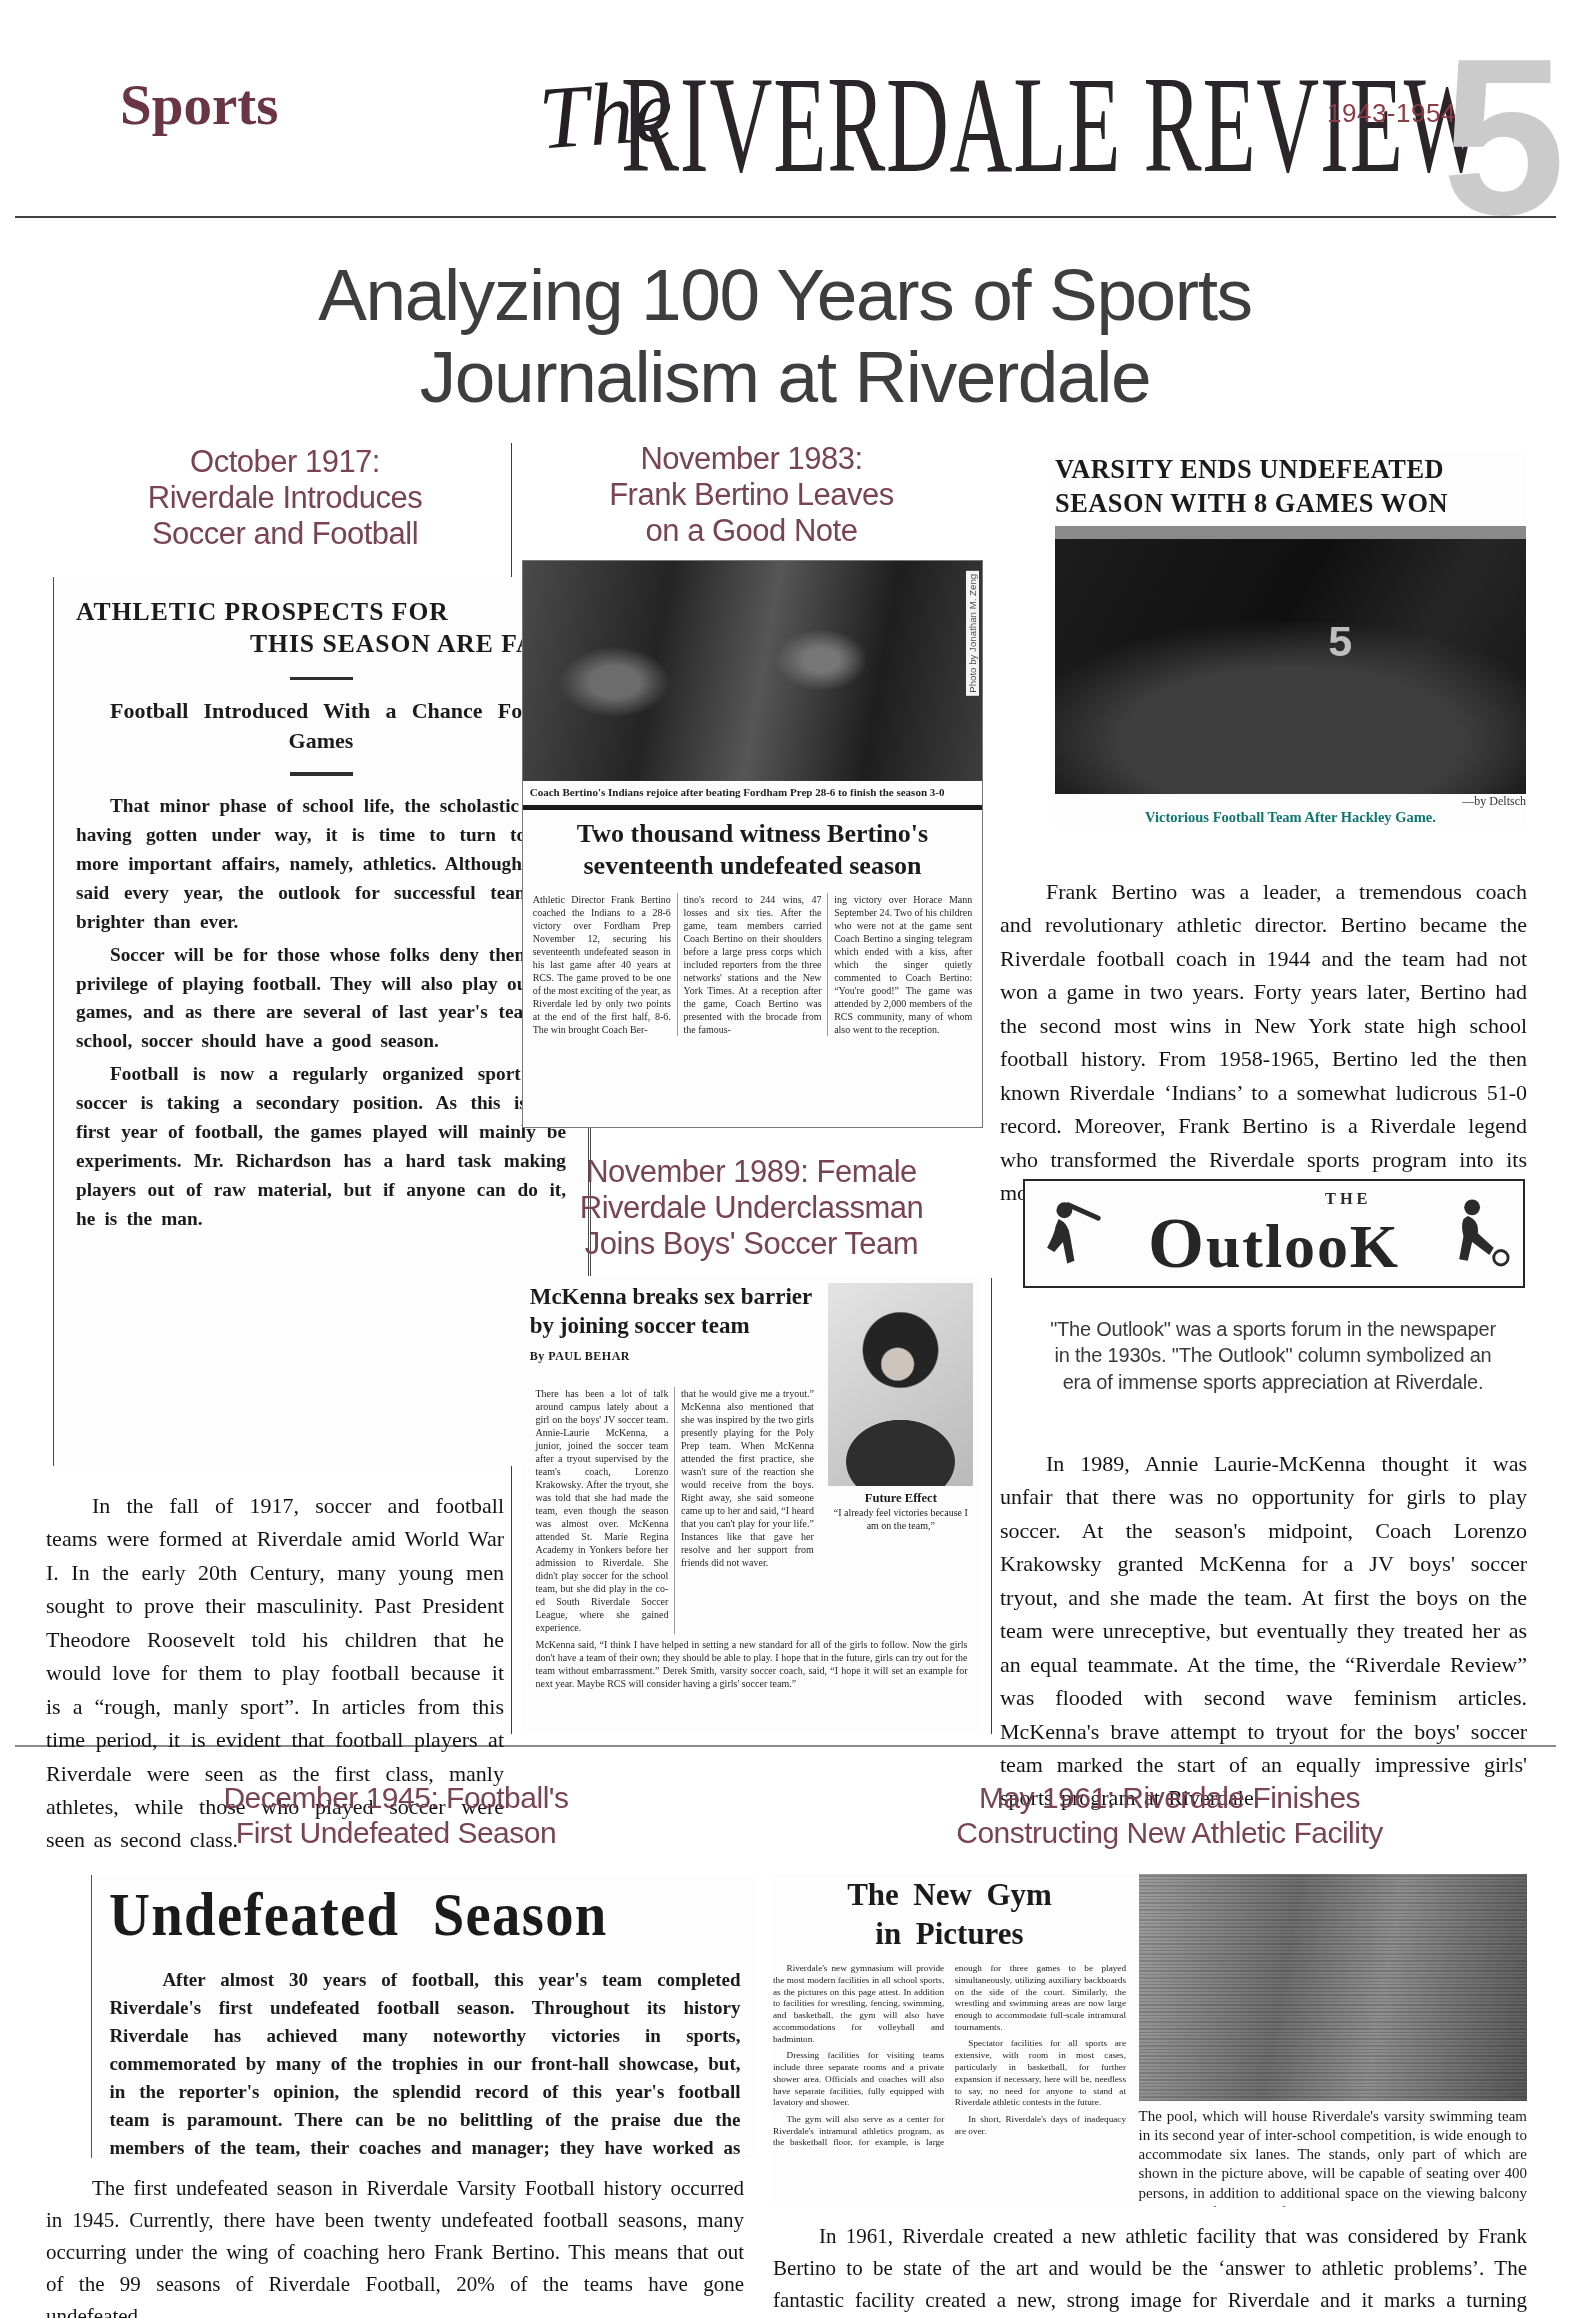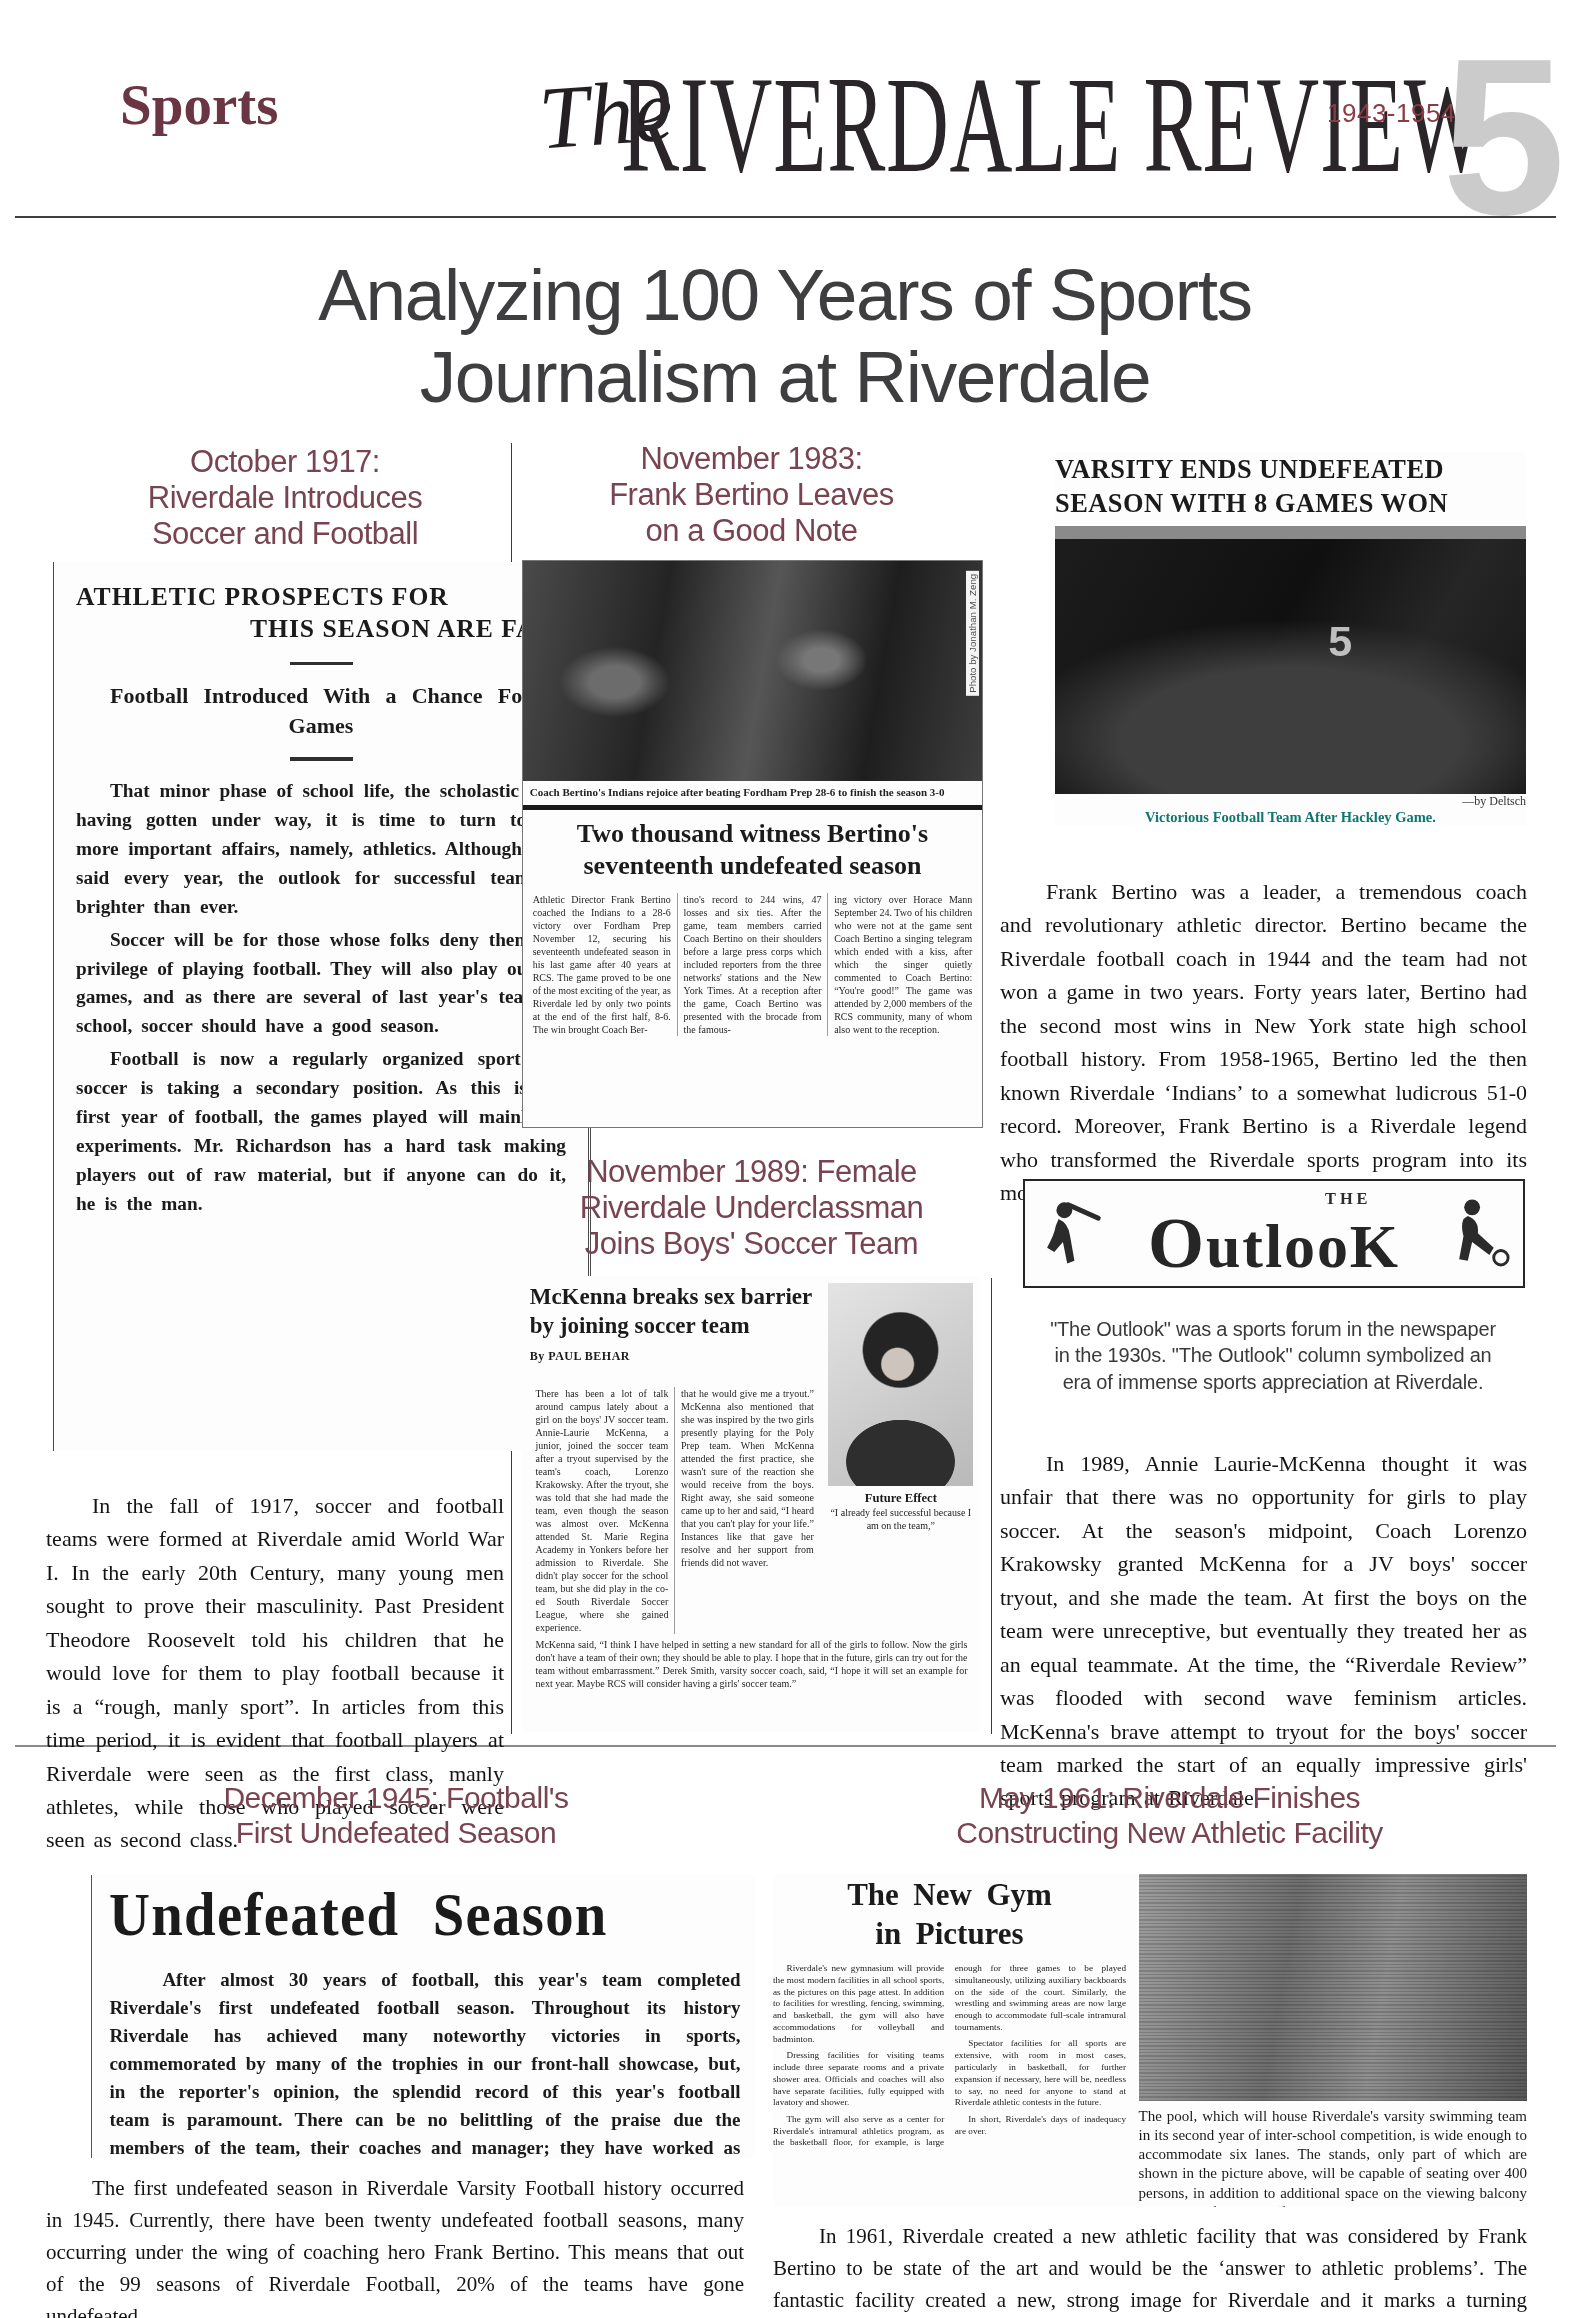--- a/index.html
+++ b/index.html
@@ -111,21 +111,21 @@
 <div class="abs vrule" style="left:511px;top:443px;height:1291px;"></div>
 <div class="abs vrule" style="left:991px;top:1278px;height:456px;"></div>
 <div class="abs hrule2" style="left:14.5px;top:1745px;width:1541px;"></div>
 
 <div class="abs sec-head" style="left:63px;top:444px;width:444px;">
   <div>October 1917:</div>
   <div>Riverdale Introduces</div>
   <div>Soccer and Football</div>
 </div>
 
-<div class="abs clip clip-1917 old" style="left:53px;top:562px;width:538px;height:889px;box-sizing:border-box;">
+<div class="abs clip clip-1917 old" style="left:53px;top:577px;width:538px;height:889px;box-sizing:border-box;">
   <div class="c17-h1">ATHLETIC PROSPECTS FOR</div>
   <div class="c17-h2">THIS SEASON ARE FAIR</div>
   <div class="dash"></div>
   <div class="c17-sub">Football Introduced With a Chance For Games</div>
   <div class="dash"></div>
   <p class="c17-body">That minor phase of school life, the scholastic side, having gotten under way, it is time to turn to the more important affairs, namely, athletics. Although it is said every year, the outlook for successful teams is brighter than ever.</p>
   <p class="c17-body">Soccer will be for those whose folks deny them the privilege of playing football. They will also play outside games, and as there are several of last year's team at school, soccer should have a good season.</p>
   <p class="c17-body">Football is now a regularly organized sport and soccer is taking a secondary position. As this is the first year of football, the games played will mainly be experiments. Mr. Richardson has a hard task making players out of raw material, but if anyone can do it, he is the man.</p>
 </div>
 
@@ -165,21 +165,21 @@
     <div style="flex:1;">
       <div class="c89-head old">
         <div>McKenna breaks sex barrier</div>
         <div>by joining  soccer team</div>
       </div>
       <div class="byline old">By PAUL BEHAR</div>
     </div>
     <div style="width:145px;flex:none;">
       <div class="photo ph-mckenna" style="height:203px;"></div>
       <div class="photo-cap-title old">Future Effect</div>
-      <div class="photo-cap-quote old">“I already feel successful because I am on the team,”</div>
+      <div class="photo-cap-quote old">“I already feel victories because I am on the team,”</div>
     </div>
   </div>
   <div class="tiny-cols old" style="margin-top:-145px;width:290px;">
     <div class="tiny-col">There has been a lot of talk around campus lately about a girl on the boys' JV soccer team. Annie-Laurie McKenna, a junior, joined the soccer team after a tryout supervised by the team's coach, Lorenzo Krakowsky. After the tryout, she was told that she had made the team, even though the season was almost over. McKenna attended St. Marie Regina Academy in Yonkers before her admission to Riverdale. She didn't play soccer for the school team, but she did play in the co-ed South Riverdale Soccer League, where she gained experience.</div>
     <div class="tiny-col">that he would give me a tryout.” McKenna also mentioned that she was inspired by the two girls presently playing for the Poly Prep team. When McKenna attended the first practice, she wasn't sure of the reaction she would receive from the boys. Right away, she said someone came up to her and said, “I heard that you can't play for your life.” Instances like that gave her resolve and her support from friends did not waver.</div>
   </div>
   <div class="tiny-cols old" style="margin-top:4.8px;">
     <div class="tiny-col">McKenna said, “I think I have helped in setting a new standard for all of the girls to follow. Now the girls don't have a team of their own; they should be able to play. I hope that in the future, girls can try out for the team without embarrassment.” Derek Smith, varsity soccer coach, said, “I hope it will set an example for next year. Maybe RCS will consider having a girls' soccer team.”</div>
   </div>
 </div>

